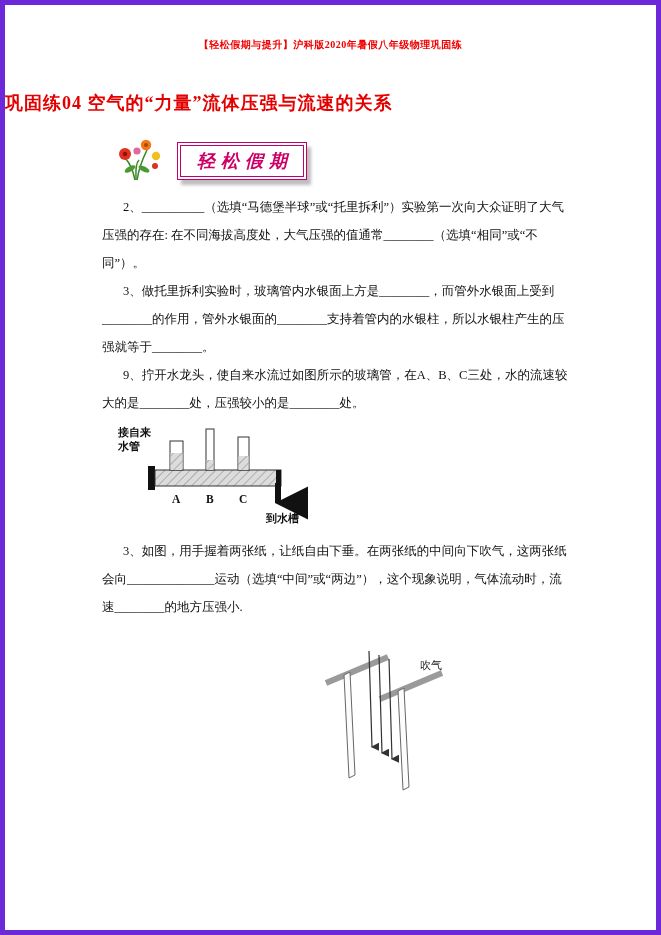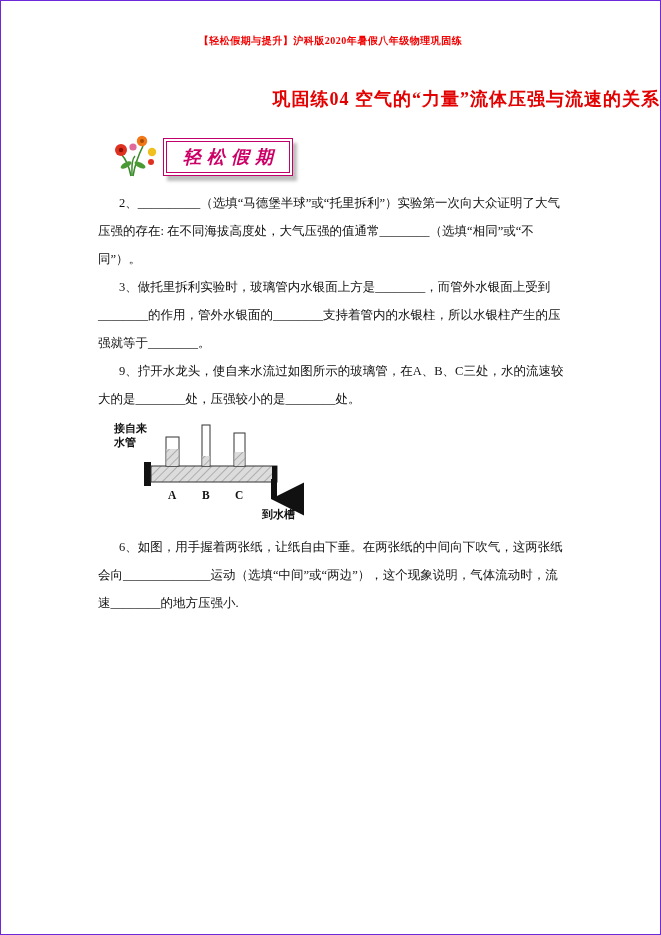--- a/index.html
+++ b/index.html
@@ -1,32 +1,32 @@
 <!DOCTYPE html>
 <html><head>
 <meta charset="utf-8">
 <style>
   * { margin:0; padding:0; box-sizing:border-box; }
   html,body { background:#9a9a9a; }
   .page {
     position:relative; width:661px; height:935px; margin:0 auto;
-    background:#ffffff; border:1px solid #6d28d9; overflow:hidden;
+    background:#ffffff; border:5px solid #6d28d9; overflow:hidden;
     font-family:"Liberation Serif","DejaVu Serif",serif; color:#111;
   }
   .doc-header {
     position:absolute; top:33px; left:0; right:0; text-align:center;
     color:#f20000; font-size:10px; font-weight:bold; letter-spacing:.5px;
   }
   .doc-title {
-    position:absolute; top:86px; left:0; right:0; text-align:right;
+    position:absolute; top:86px; left:0; right:0; text-align:left;
     color:#e30000; font-size:18px; font-weight:bold; letter-spacing:1px;
   }
   .decoration {
     position:absolute; top:131px; left:110px;
-    display:flex; align-items:center; gap:4px;text-align:right;
+    display:flex; align-items:center; gap:14px;text-align:right;
   }
   .badge {
     display:inline-block; background:#fff;
     border:4px double #c2006b; color:#cc0066;
     font-weight:bold; font-style:italic; font-size:18px;
     letter-spacing:6px; padding:3px 10px 3px 16px;
     box-shadow:4px 5px 3px rgba(110,110,110,.45);
   }
   .content {
     position:absolute; top:188px; left:97px; width:472px;
@@ -97,17 +97,34 @@
         <rect x="120.5" y="33" width="10" height="14" fill="url(#hatch)" stroke="none"></rect>
         <path d="M152,47 L163,47 L163,63 L158,63 L158,47 Z" fill="#111"></path>
         <line x1="160" y1="60" x2="160" y2="80" stroke="#111" stroke-width="6" marker-end="url(#arr1)"></line>
         <text x="54" y="80" font-size="11.5">A</text>
         <text x="88" y="80" font-size="11.5">B</text>
         <text x="121" y="80" font-size="11.5">C</text>
         <text x="148" y="99" font-size="11">到水槽</text>
       </svg>
     </div>
 
-    <p class="q">6、如图，用手握着两张纸，让纸自由下垂。在两张纸的中间向下吹气，这两张纸会向______________运动（选填“中间”或“两边”），这个现象说明，气体流动时，流速________的地方压强小.</p>
+    <p class="q">3、如图，用手握着两张纸，让纸自由下垂。在两张纸的中间向下吹气，这两张纸会向______________运动（选填“中间”或“两边”），这个现象说明，气体流动时，流速________的地方压强小.</p>
 
+    <div class="fig2-wrap">
+      <svg width="150" height="158" viewBox="0 0 150 158">
+        <defs>
+          <marker id="arr2" markerWidth="8" markerHeight="8" refX="3.5" refY="6" orient="auto">
+            <polygon points="0,0 7,0 3.5,7" fill="#333"></polygon>
+          </marker>
+        </defs>
+        <line x1="12" y1="48" x2="74" y2="22" stroke="#9a9a9a" stroke-width="6"></line>
+        <line x1="66" y1="64" x2="128" y2="38" stroke="#9a9a9a" stroke-width="6"></line>
+        <polygon points="30,40 36,37 41,140 35,143" fill="#fcfcfc" stroke="#666" stroke-width="1"></polygon>
+        <polygon points="84,56 90,53 95,152 89,155" fill="#fcfcfc" stroke="#666" stroke-width="1"></polygon>
+        <line x1="55" y1="16" x2="58" y2="112" stroke="#333" stroke-width="1.2" marker-end="url(#arr2)"></line>
+        <line x1="65" y1="20" x2="68" y2="118" stroke="#333" stroke-width="1.2" marker-end="url(#arr2)"></line>
+        <line x1="75" y1="24" x2="78" y2="124" stroke="#333" stroke-width="1.2" marker-end="url(#arr2)"></line>
+        <text x="106" y="34" font-size="11">吹气</text>
+      </svg>
+    </div>
 
   </div>
 </div>
 
 </body></html>

